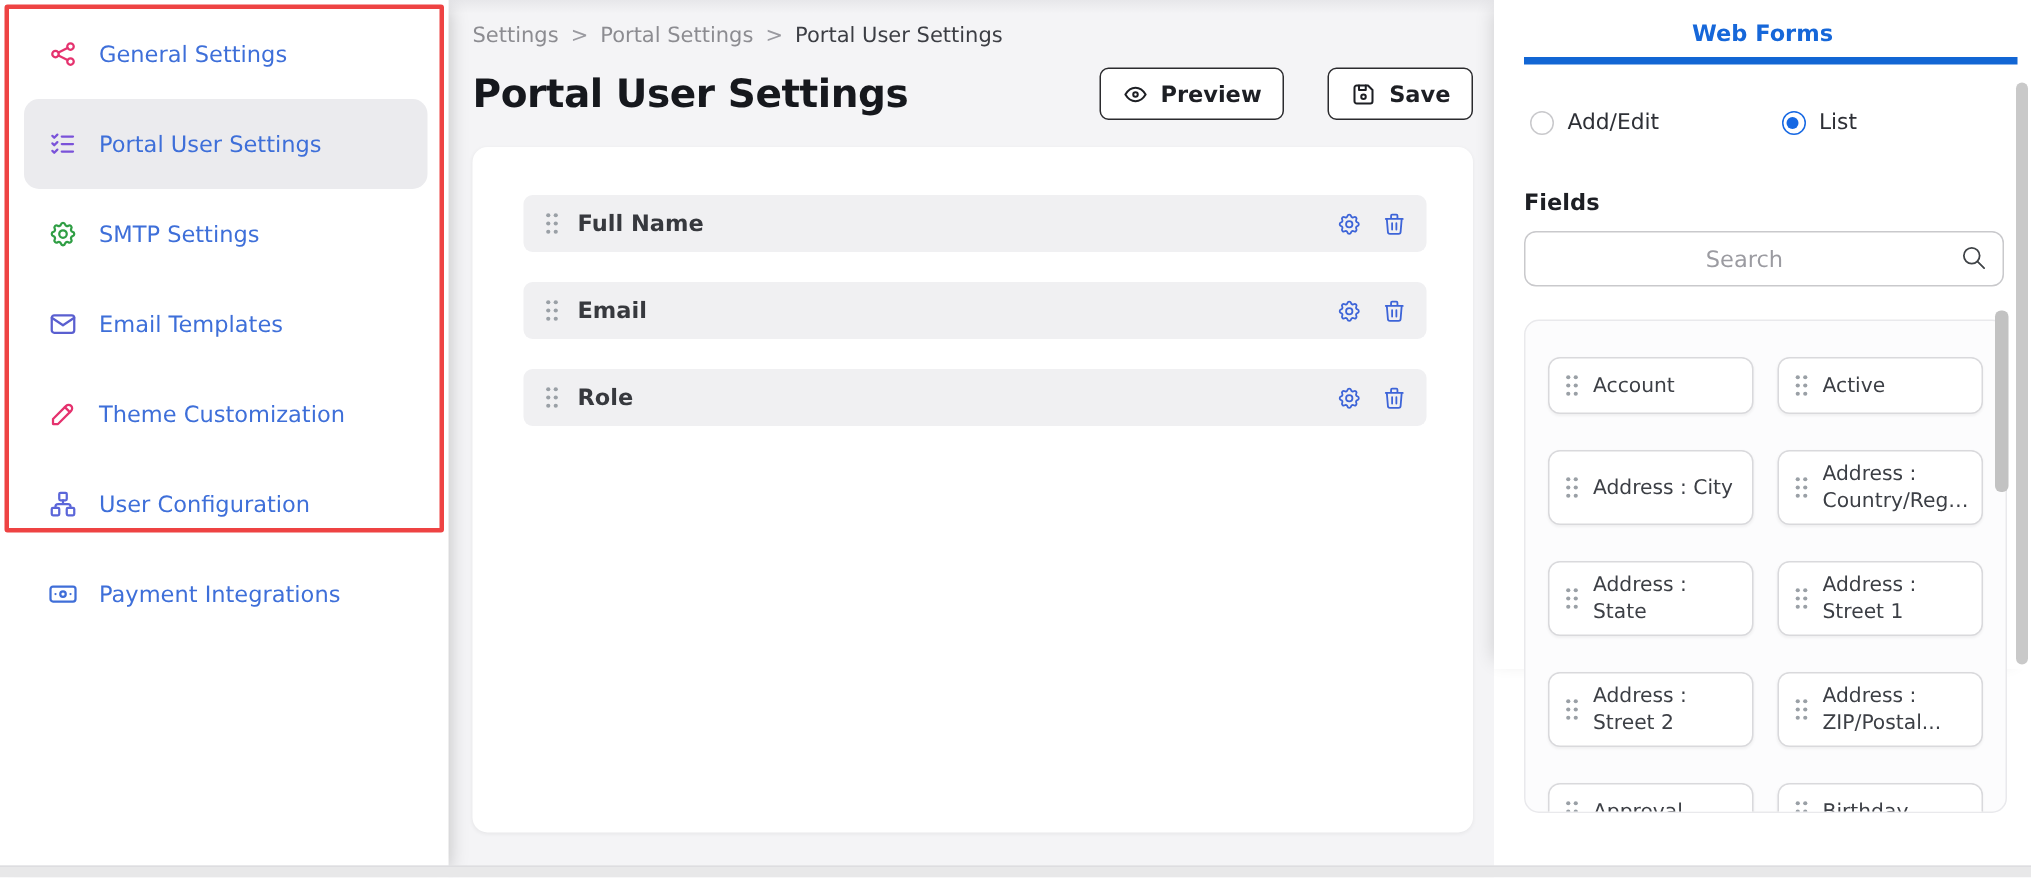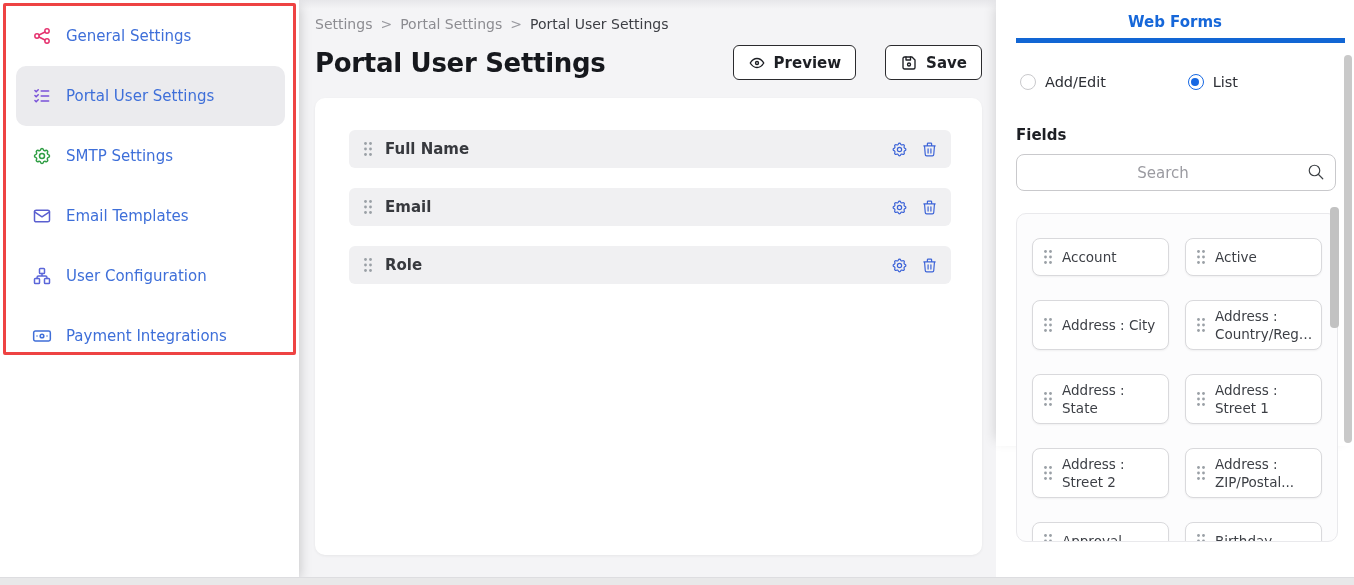--- a/index.html
+++ b/index.html
@@ -176,20 +176,26 @@
     <span class="side-label">SMTP Settings</span>
   </div>
 
   <div class="side-item">
     <svg class="ic" style="color: rgb(90, 95, 208);">
           <use href="#i-envelope"></use>
         </svg>
     <span class="side-label">Email Templates</span>
   </div>
 
+  <div class="side-item">
+    <svg class="ic" style="color: rgb(229, 50, 110);">
+          <use href="#i-pen"></use>
+        </svg>
+    <span class="side-label">Theme Customization</span>
+  </div>
 
   <div class="side-item">
     <svg class="ic" style="color: rgb(91, 102, 217);">
           <use href="#i-sitemap"></use>
         </svg>
     <span class="side-label">User Configuration</span>
   </div>
 
   <div class="side-item">
     <svg class="ic" style="color: rgb(63, 110, 216);">

